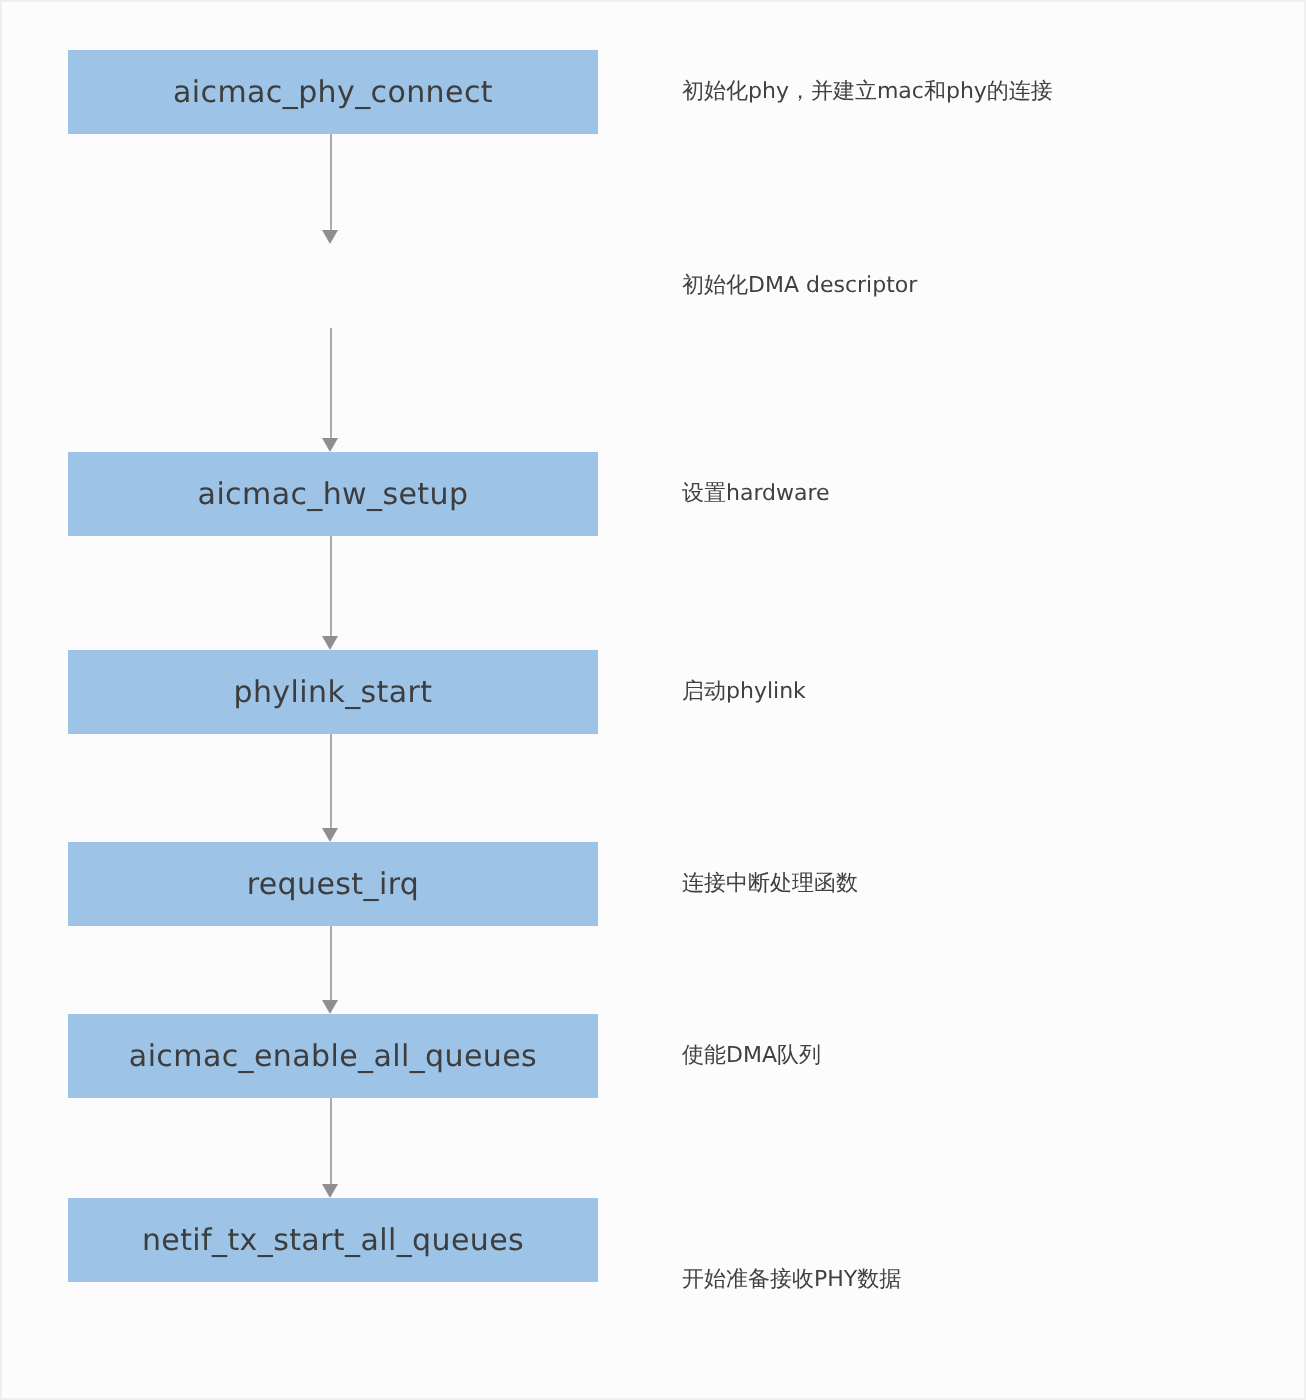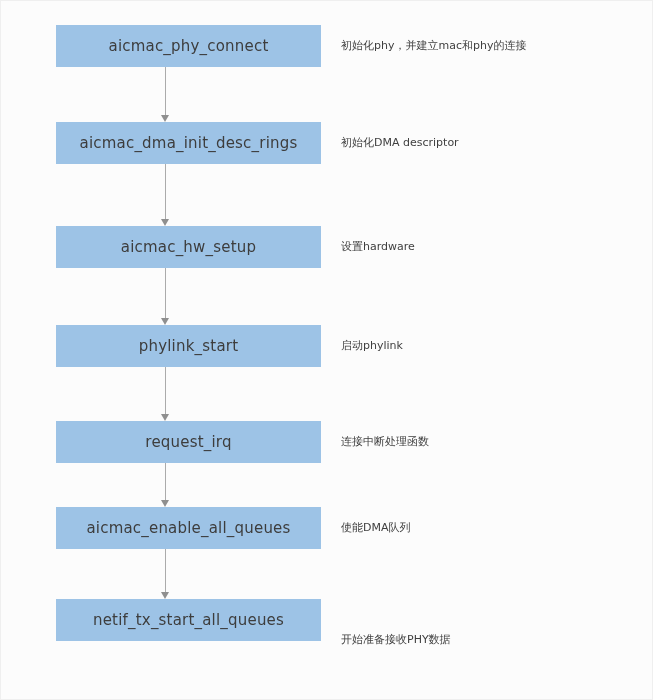--- a/index.html
+++ b/index.html
@@ -21,21 +21,20 @@
     left: 33px;
     width: 265px;
     height: 42px;
     background: #9dc3e6;
     display: flex;
     align-items: center;
     justify-content: center;
     font-size: 15px;
     color: #3d3d3d;
     letter-spacing: 0.2px;
-    margin-left: 22px;
   }
   .flow-desc {
     position: absolute;
     left: 340px;
     width: 240px;
     height: 42px;
     display: flex;
     align-items: center;
     font-size: 11px;
     line-height: 22px;
@@ -65,23 +64,20 @@
     border-top: 7px solid #8f8f8f;
   }
 </style>
 </head>
 <body>
 
 <div class="canvas">
 
   <div class="flow-box" style="top:24px">
       <span>aicmac_phy_connect</span>
-    </div>
-  <div class="flow-box" style="top:121px">
-      <span>aicmac_dma_init_desc_rings</span>
     </div>
   <div class="flow-box" style="top:225px">
       <span>aicmac_hw_setup</span>
     </div>
   <div class="flow-box" style="top:324px">
       <span>phylink_start</span>
     </div>
   <div class="flow-box" style="top:420px">
       <span>request_irq</span>
     </div>

